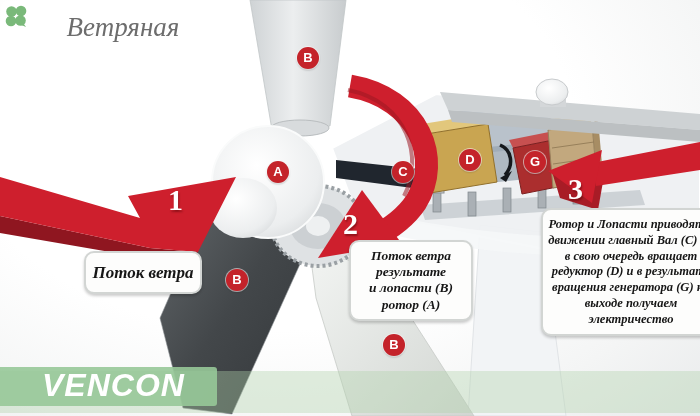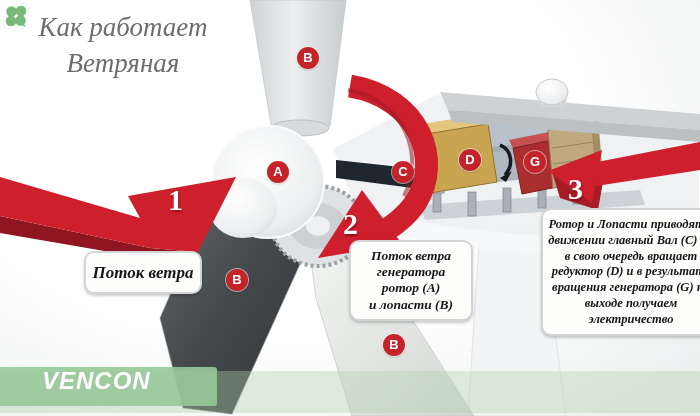--- a/index.html
+++ b/index.html
@@ -39,21 +39,21 @@
     background:rgba(177,211,172,.38);
   }
   .logo-band{
     position:absolute;left:0;top:367px;width:217px;height:39px;
     background:rgba(151,200,152,.9);border-radius:0 3px 3px 0;
   }
   .logo-clover{position:absolute;left:5px;top:370px;}
   .logo-text{
     position:absolute;left:42px;top:367px;color:#ffffff;
     font-family:"Liberation Sans",sans-serif;font-weight:bold;font-style:italic;
-    font-size:24px;letter-spacing:1px;
+    font-size:32px;letter-spacing:1px;
   }
 </style>
 </head>
 <body>
 
 <div id="stage">
 
   <svg width="700" height="416" viewBox="0 0 700 416">
     <defs>
       <linearGradient id="gTop" x1="0" y1="0" x2="1" y2="0">
@@ -157,31 +157,30 @@
     <rect x="1" y="1" width="30" height="30" rx="7" fill="#ffffff"></rect>
     <circle cx="11.5" cy="11.5" r="5.3" fill="#7ab97a"></circle>
     <circle cx="21" cy="11" r="5.3" fill="#7ab97a"></circle>
     <circle cx="11" cy="21" r="5.3" fill="#7ab97a"></circle>
     <circle cx="20.5" cy="20.5" r="5.3" fill="#7ab97a"></circle>
     <path d="M21 20 L26 27 L19 24 Z" fill="#7ab97a"></path>
   </svg>
   <div class="logo-text">VENCON</div>
 
   <div class="title">
-    <div>Как работает</div>
     <div>Ветряная</div>
   </div>
 
   <div class="callout callout1">Поток ветра</div>
 
   <div class="callout callout2">
     <div>Поток ветра</div>
-    <div>генератора</div>
+    <div>результате</div>
+    <div>и лопасти (B)</div>
     <div>ротор (A)</div>
-    <div>и лопасти (B)</div>
   </div>
 
   <div class="callout callout3">Ротор и Лопасти приводят в движении главный Вал (C) он в свою очередь вращает редуктор (D) и в результате вращения генератора (G) на выходе получаем электричество</div>
 
   <div class="marker" style="left:267px;top:161px;">A</div>
   <div class="marker" style="left:297px;top:47px;">B</div>
   <div class="marker" style="left:226px;top:269px;">B</div>
   <div class="marker" style="left:383px;top:334px;">B</div>
   <div class="marker" style="left:392px;top:161px;">C</div>
   <div class="marker" style="left:459px;top:149px;">D</div>

